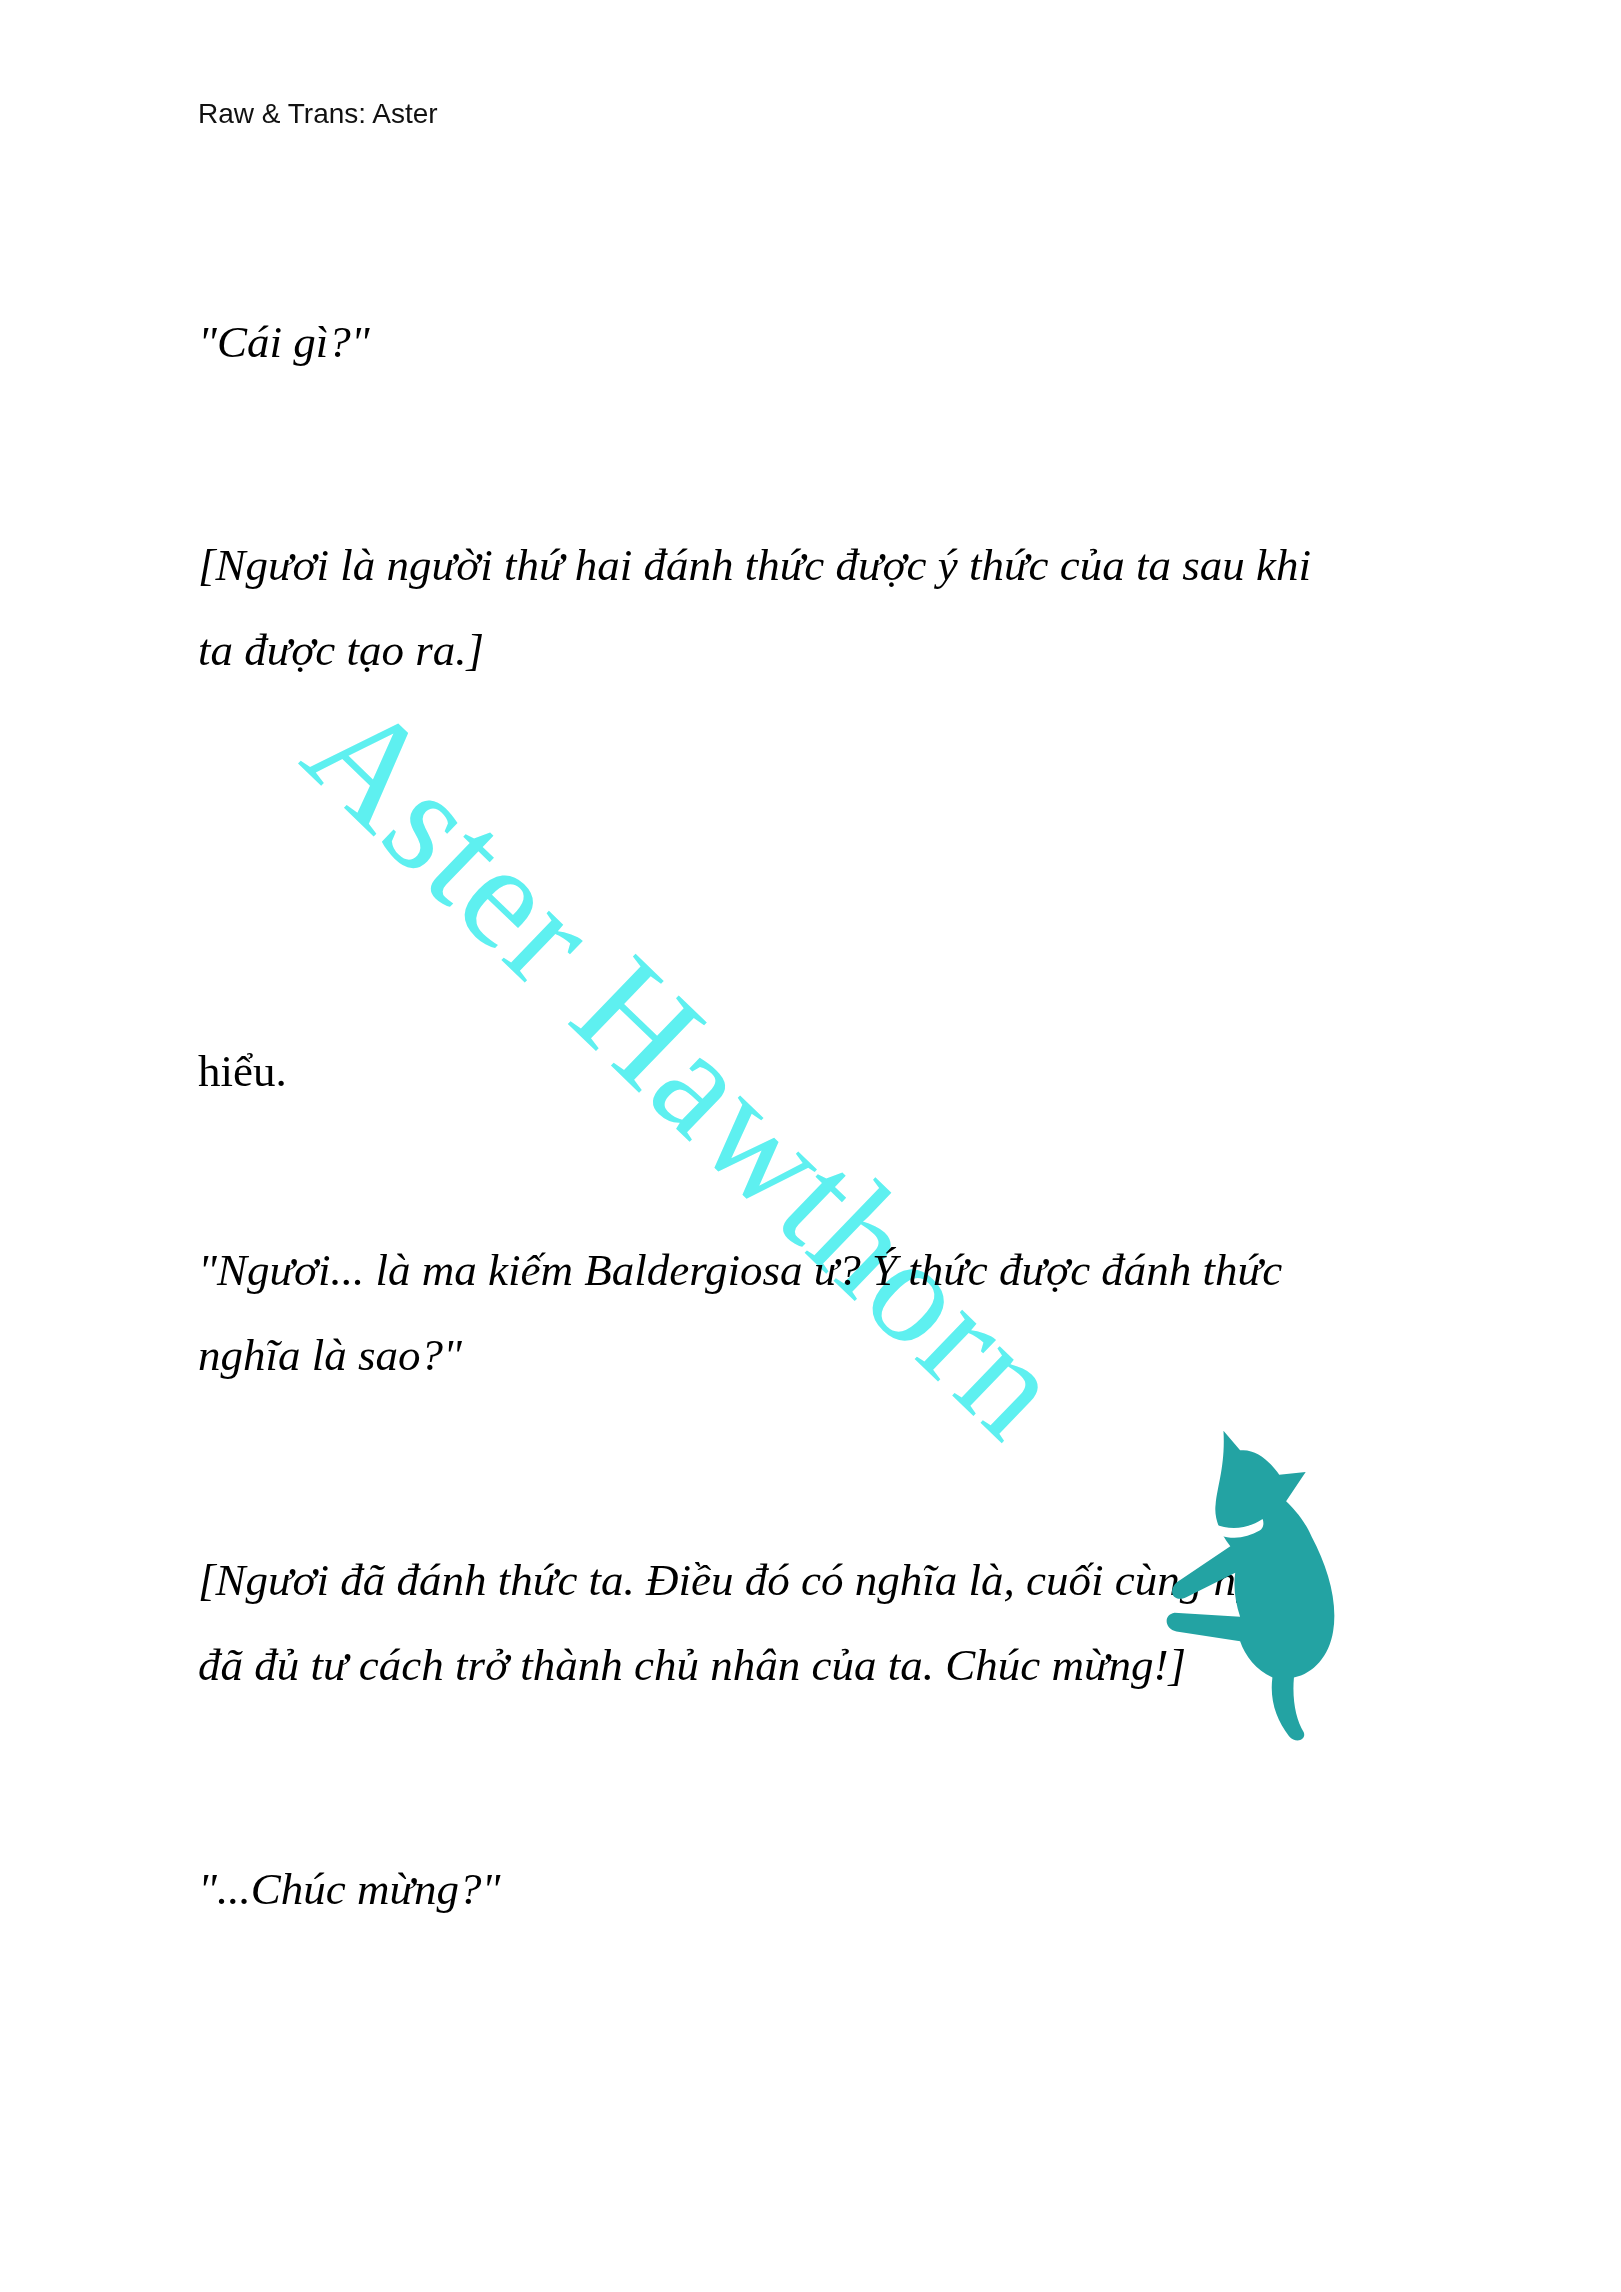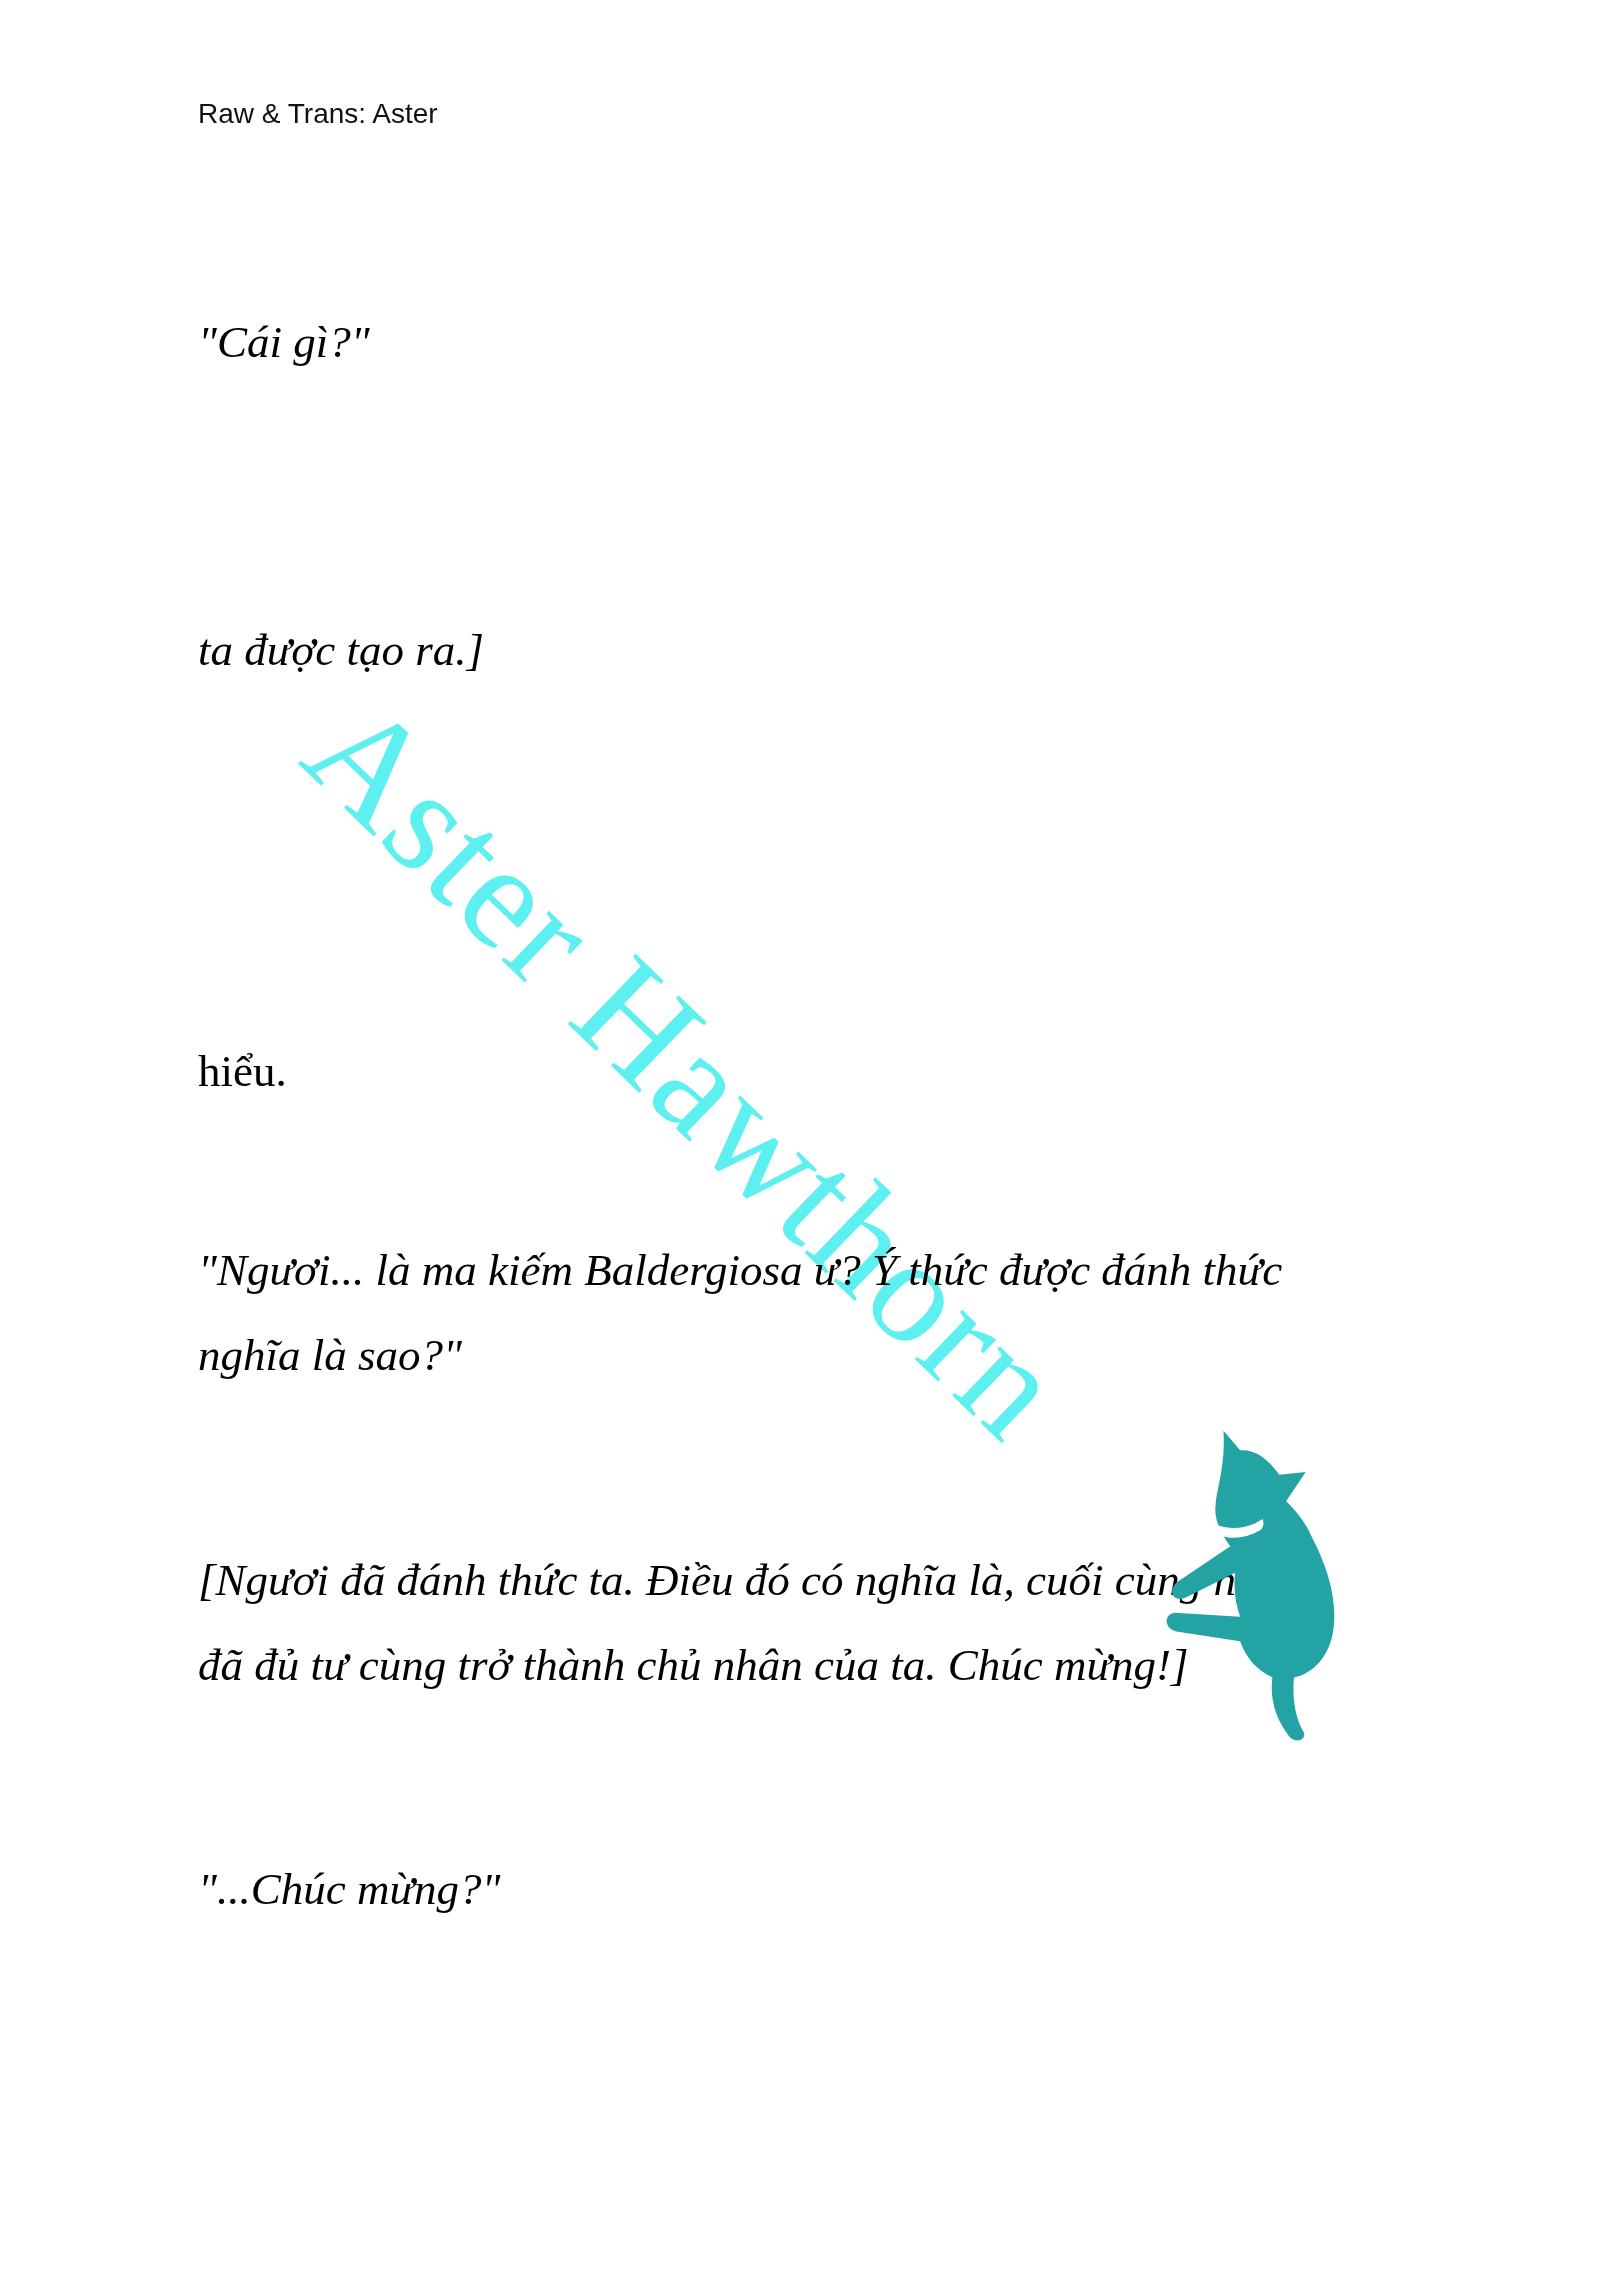--- a/index.html
+++ b/index.html
@@ -62,29 +62,30 @@
   </style>
 </head>
 <body>
 
 <div class="page">
 
   <div class="header">Raw &amp; Trans: Aster</div>
 
   <div class="line italic" style="top:316px;">"Cái gì?"</div>
 
+  <div class="line italic" style="top:539px;">[Ngươi là người thứ hai đánh thức được ý thức của ta sau khi</div>
   <div class="line italic" style="top:624px;">ta được tạo ra.]</div>
 
   <div class="line" style="top:1019px;margin-top:26px;">hiểu.</div>
 
   <div class="line italic" style="top:1244px;">"Ngươi... là ma kiếm Baldergiosa ư? Ý thức được đánh thức</div>
   <div class="line italic" style="top:1329px;">nghĩa là sao?"</div>
 
   <div class="line italic" style="top:1554px;">[Ngươi đã đánh thức ta. Điều đó có nghĩa là, cuối cùng ngươi</div>
-  <div class="line italic" style="top:1639px;">đã đủ tư cùng trở thành chủ nhân của ta. Chúc mừng!]</div>
+  <div class="line italic" style="top:1639px;">đã đủ tư cách trở thành chủ nhân của ta. Chúc mừng!]</div>
 
   <div class="line italic" style="top:1863px;">"...Chúc mừng?"</div>
 
   <div class="watermark">Aster Hawthorn</div>
 
   <svg class="cat" viewBox="0 0 200 330" xmlns="http://www.w3.org/2000/svg">
     <path fill="#23a3a3" d="
       M78 10
       L95 30
       C110 28 125 40 135 55

